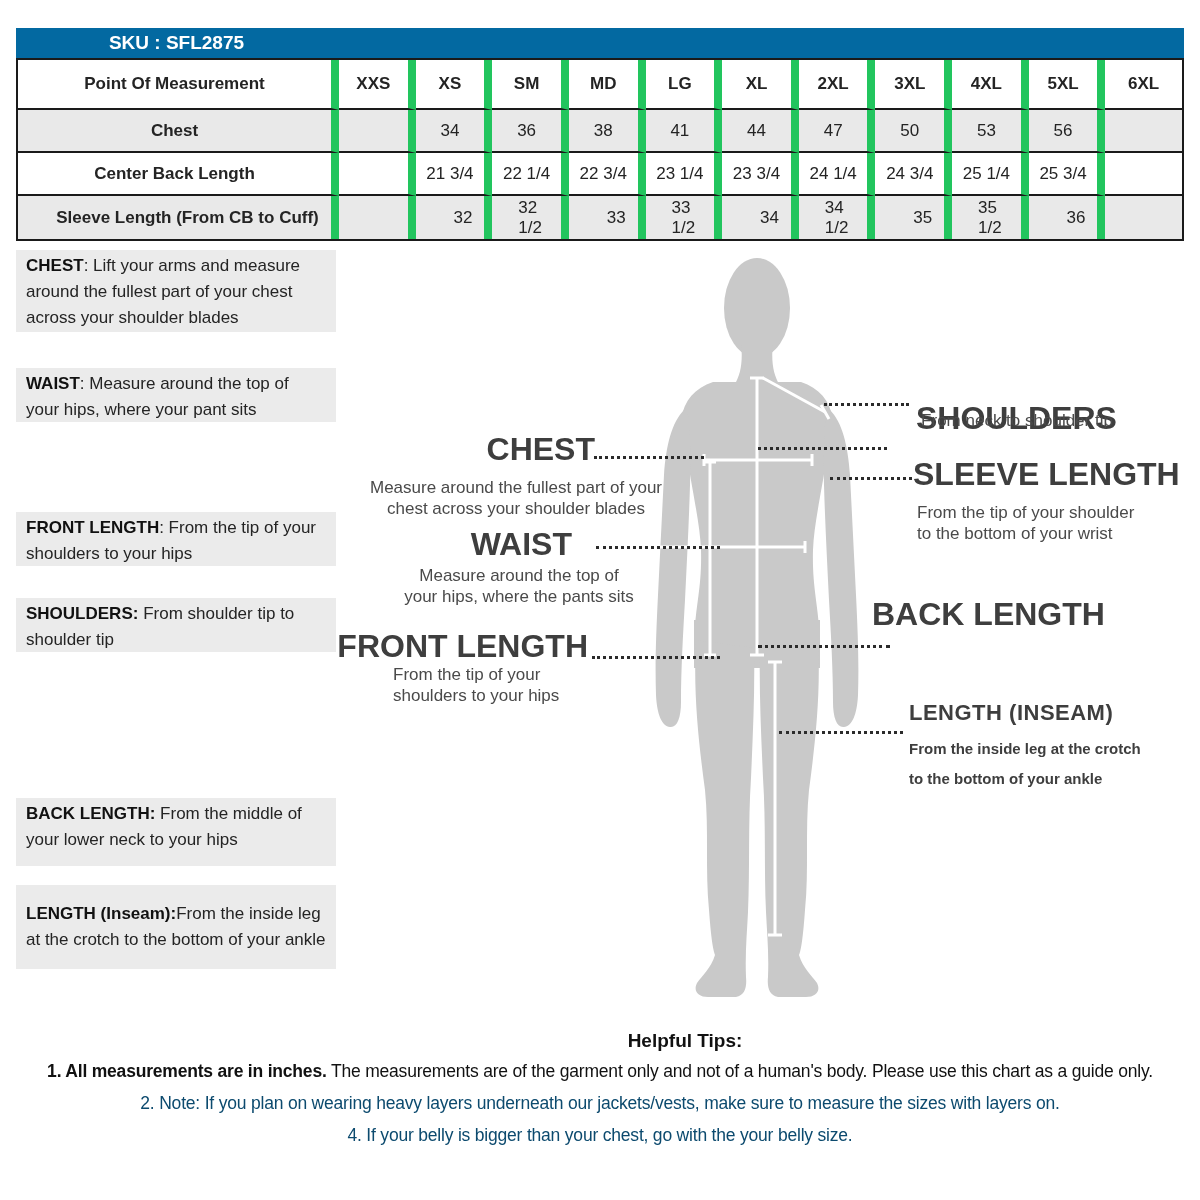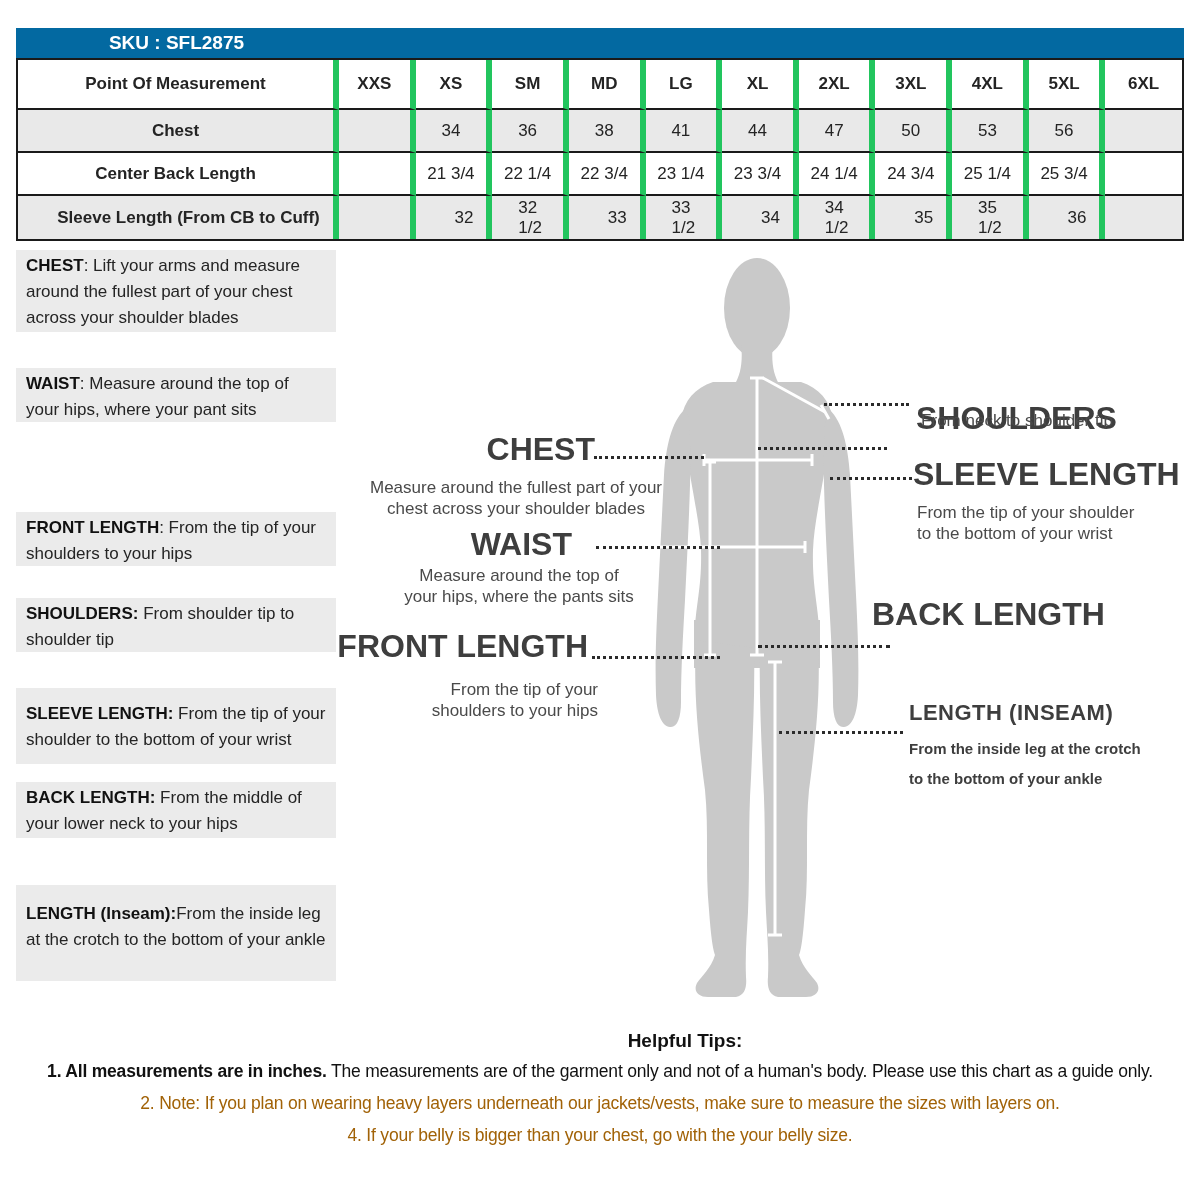--- a/index.html
+++ b/index.html
@@ -7,39 +7,39 @@
         font-family:"Liberation Sans", sans-serif;color:#242424;}
 
   
   .chart{position:absolute;left:16px;top:28px;width:1168px;}
   .sku-bar{height:30px;background:#0369a1;display:flex;align-items:center;}
   .sku-text{display:inline-block;width:321px;text-align:center;color:#fff;font-weight:bold;font-size:19px;}
   .grid{display:grid;grid-template-columns:321px repeat(11,1fr);
         grid-template-rows:50px 43px 43px 43px;
         border:2px solid #1a1a1a;box-sizing:border-box;}
   .cell{display:flex;align-items:center;justify-content:center;
-        border-right:6px solid #22c55e;border-bottom:2px solid #1a1a1a;
+        border-right:8px solid #22c55e;border-bottom:2px solid #1a1a1a;
         font-size:17px;background:#fff;}
   .cell:nth-child(12n){border-right:none;}
   .cell:nth-child(n+37){border-bottom:none;padding-left:26px;}
   .cell.hd{font-weight:bold;font-size:17px;}
   .cell.lbl{font-weight:bold;}
   .row-alt{background:#e9e9e9;}
 
   
   .ibox{position:absolute;left:16px;width:320px;background:#ebebeb;box-sizing:border-box;
         padding:3px 10px;font-size:17px;line-height:26px;color:#242424;}
   .ibox b{font-weight:bold;color:#111;}
   .ib1{top:250px;height:82px;}
   .ib2{top:368px;height:54px;}
   .ib3{top:512px;height:54px;}
   .ib4{top:598px;height:54px;}
   .ib5{top:688px;height:76px;padding-top:13px;}
-  .ib6{top:782px;height:56px;}
-  .ib7{top:885px;height:96px;padding-top:16px;}
+  .ib6{top:798px;height:68px;}
+  .ib7{top:885px;height:84px;padding-top:16px;}
 
   
   .figure{position:absolute;left:600px;top:250px;width:320px;height:760px;}
 
   
   .ld{position:absolute;height:0;border-top:3px dotted #2b2b2b;}
   .ld-chest-l{left:594px;top:456px;width:110px;}
   .ld-chest-r{left:758px;top:447px;width:129px;}
   .ld-waist{left:596px;top:546px;width:124px;}
   .ld-front{left:592px;top:656px;width:128px;}
@@ -49,36 +49,36 @@
   .ld-inseam{left:779px;top:731px;width:124px;}
 
   
   .co-title{position:absolute;font-weight:bold;color:#3e3e3e;font-size:32px;white-space:nowrap;letter-spacing:0;}
   .co-desc{position:absolute;font-size:17px;line-height:21px;color:#4a4a4a;white-space:pre-line;}
   .co-chest-title{right:605px;top:431px;}
   .co-chest-desc{left:370px;width:292px;top:477px;text-align:center;}
   .co-waist-title{right:628px;top:526px;}
   .co-waist-desc{left:393px;width:252px;top:565px;text-align:center;}
   .co-front-title{right:612px;top:628px;}
-  .co-front-desc{left:393px;width:205px;top:679px;text-align:right;}
+  .co-front-desc{left:393px;width:205px;top:664px;text-align:left;}
   .co-shoulders-title{left:916px;top:366px;margin-top:34px;}
   .co-shoulders-desc{left:912px;width:210px;top:410px;text-align:center;}
   .co-sleeve-title{left:913px;top:456px;}
   .co-sleeve-desc{left:917px;top:502px;text-align:left;}
   .co-back-title{left:872px;top:596px;}
   .co-back-desc{left:880px;width:225px;top:637px;text-align:center;}
   .co-inseam-title{left:909px;top:700px;font-size:22px;letter-spacing:0.5px;}
   .co-inseam-desc{left:909px;top:734px;font-size:15px;line-height:30px;font-weight:bold;color:#3e3e3e;text-align:left;}
 
   
   .tips{position:absolute;left:0;top:1030px;width:1200px;text-align:center;font-size:17.5px;color:#111;}
   .tips-title{font-weight:bold;font-size:19px;transform:translateX(85px);margin-bottom:9px;}
   .tip{margin:0 0 11px 0;letter-spacing:-0.2px;}
   .tip-bold{font-weight:bold;}
-  .tip-blue{color:#a16207;}
+  .tip-blue{color:#0c4a6e;}
 </style>
 </head>
 <body>
 
 <div class="page">
 
   <div class="chart">
     <div class="sku-bar">
       <span class="sku-text">SKU : SFL2875</span>
     </div>
@@ -135,21 +135,20 @@
       <div class="cell row-alt">35 1/2</div>
       <div class="cell row-alt">36</div>
       <div class="cell row-alt"></div>
     </div>
   </div>
 
   <div class="ibox ib1"><b>CHEST</b><span>: Lift your arms  and measure around the fullest part of your chest across your shoulder blades</span></div>
   <div class="ibox ib2"><b>WAIST</b><span>:  Measure around the top of your hips, where your pant sits</span></div>
   <div class="ibox ib3"><b>FRONT LENGTH</b><span>: From the tip of your shoulders to your hips</span></div>
   <div class="ibox ib4"><b>SHOULDERS:</b><span> From shoulder tip to shoulder tip</span></div>
-  <div class="ibox ib5"><b>SLEEVE LENGTH:</b><span> From the tip of your shoulder to the bottom of your wrist</span></div>
   <div class="ibox ib6"><b>BACK LENGTH:</b><span> From the middle of your lower neck to your hips</span></div>
   <div class="ibox ib7"><b>LENGTH (Inseam):</b><span>From the inside leg at the crotch to the bottom of your ankle</span></div>
 
   <svg class="figure" viewBox="0 0 320 760" xmlns="http://www.w3.org/2000/svg">
     <g fill="#c9c9c9" stroke="none">
       <ellipse cx="157" cy="58" rx="33" ry="50"></ellipse>
       <path d="M141,92 C143,112 141,124 134,136 L180,136 C173,124 171,112 173,92 Z"></path>
       <path d="M113,132 C95,138 84,150 81,170 C79,185 84,200 88,212 C94,250 100,275 101,300
                C102,335 96,355 95,378 L219,378 C218,355 212,335 213,300 C214,275 220,250 226,212
                C230,200 235,185 233,170 C230,150 219,138 201,132 Z"></path>

